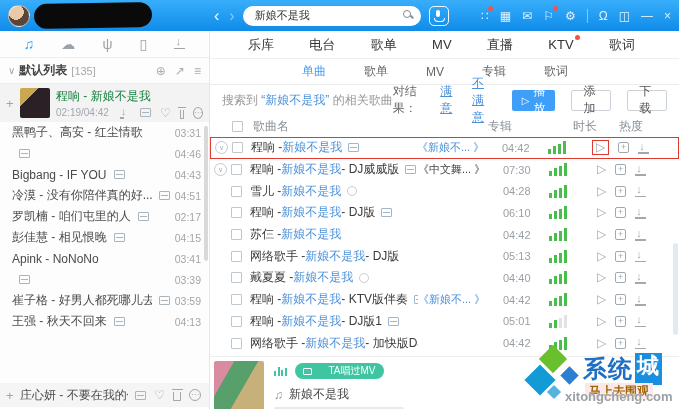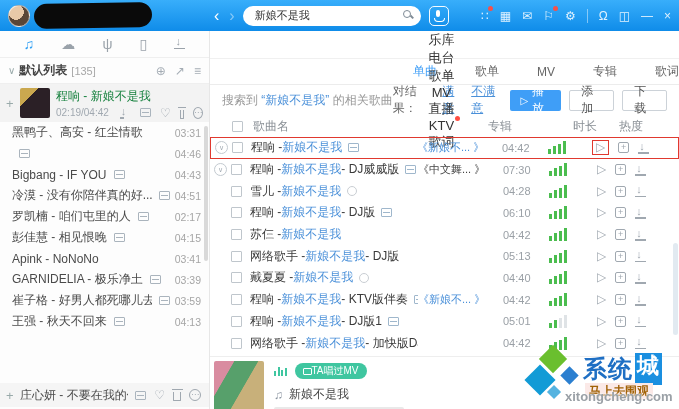--- a/index.html
+++ b/index.html
@@ -61,32 +61,32 @@
   .side-hover { position:absolute; left:0; right:0; bottom:2px; height:24px; background:#f5f5f5; display:flex; align-items:center; padding:0 8px 0 6px; }
   .side-hover .stitle { font-size:12px; color:#4a4a4a; white-space:nowrap; overflow:hidden; max-width:118px; }
   .hover-icons { margin-left:auto; display:flex; align-items:center; gap:8px; color:#a0a8b0; }
   .heart { font-size:12px; line-height:12px; }
   .trash { width:8px; height:9px; border:1px solid currentColor; border-top:none; border-radius:0 0 1px 1px; position:relative; margin-top:3px; }
   .trash::before { content:""; position:absolute; top:-3px; left:-2.5px; right:-2.5px; height:1px; background:currentColor; }
   .morec { width:12px; height:12px; border:1px solid currentColor; border-radius:50%; text-align:center; }
   .morec::before { content:"⋯"; font-size:8px; line-height:10px; display:block; }
 
   
-  .tabs { height:28px; display:flex; align-items:center; justify-content:space-between; padding:0 44px 0 38px; border-bottom:1px solid #f0f0f0;flex-direction:column; }
+  .tabs { height:28px; display:flex; align-items:center; justify-content:space-between; padding:0 44px 0 38px; border-bottom:1px solid #f0f0f0; }
   .tab { font-size:13px; color:#333; cursor:pointer; position:relative; }
   .tab.dot::after { content:""; position:absolute; top:-2px; right:-6px; width:5px; height:5px; border-radius:50%; background:#ff4d42; }
-  .subtabs { height:26px; display:flex; align-items:center; gap:38px; padding-left:92px; border-bottom:1px solid #ececec;justify-content:flex-end; }
+  .subtabs { height:26px; display:flex; align-items:center; gap:38px; padding-left:92px; border-bottom:1px solid #ececec; }
   .subtab { font-size:12px; color:#666; cursor:pointer; }
   .subtab.active { color:#3f9ef7; }
 
   
   .resultbar { height:30px; display:flex; align-items:center; padding:0 12px; }
   .res-left { color:#999; font-size:12px; white-space:nowrap; }
   .res-kw { color:#4a90d9; }
-  .res-right { margin-left:auto; display:flex; align-items:center; gap:8px; }
+  .res-right { margin-left:auto; display:flex; align-items:center; gap:16px; }
   .res-label { color:#666; }
   .res-link { color:#4a90d9; text-decoration:underline; cursor:pointer; }
   .btn-play { background:#3f9ef7; color:#fff; border-radius:2px; height:21px; padding:0 10px; display:flex; align-items:center; gap:4px; cursor:pointer; font-size:12px; }
   .btn-play .tri { font-size:10px; }
   .btn-plain { background:#fff; border:1px solid #ccd2d8; color:#555; border-radius:2px; height:21px; padding:0 11px; display:flex; align-items:center; cursor:pointer; font-size:12px; }
 
   
   .thead { height:22px; display:flex; align-items:center; padding:0 12px 0 22px; color:#8a9096; font-size:12px; }
   .cb { width:11px; height:11px; border:1px solid #bfc6cc; border-radius:1px; flex:none; cursor:pointer; }
   .thead .h-name { margin-left:10px; flex:1; }
@@ -123,21 +123,21 @@
   .main-scroll { position:absolute; right:1px; top:212px; width:5px; height:92px; background:#e2eaf1; border-radius:3px; }
 
   
   .player { position:absolute; left:0; right:0; bottom:0; height:53px; border-top:1px solid #eee; background:#fff; display:flex; padding:4px 8px 0 4px; overflow:hidden; }
   .p-art { width:50px; height:52px; border-radius:2px; flex:none; background:linear-gradient(120deg,#d98ca0 0 25%,#57a06b 26% 55%,#c8b07a 56% 100%); }
   .p-info { margin-left:10px; padding-top:2px; }
   .p-toprow { display:flex; align-items:center; gap:8px; }
   .eq { display:flex; align-items:flex-end; gap:1.5px; height:10px; }
   .eq i { width:2px; background:#3fc6a0; display:block; }
   .eq i:nth-child(1){height:5px;} .eq i:nth-child(2){height:9px;} .eq i:nth-child(3){height:6px;} .eq i:nth-child(4){height:8px;}
-  .mv-pill { background:#3fc6a0; color:#fff; border-radius:9px; height:16px; display:flex; align-items:center; gap:0; padding:0 8px; font-size:10px; cursor:pointer; }
+  .mv-pill { background:#3fc6a0; color:#fff; border-radius:9px; height:16px; display:flex; align-items:center; gap:17px; padding:0 8px; font-size:10px; cursor:pointer; }
   .mv-pill .tv { width:9px; height:7px; border:1px solid #fff; border-radius:1px; }
   .p-song { margin-top:7px; display:flex; align-items:center; gap:6px; color:#444; font-size:12px; }
   .p-note { color:#8a94a0; }
   .p-cut { margin-top:4px; width:130px; height:5px; border-radius:2px; background:#e9e9e9; }
 
   
   .watermark { position:absolute; right:0; bottom:0; width:152px; height:62px; pointer-events:none; }
   .wm-d { position:absolute; transform:rotate(45deg); }
   .wm-d1 { width:20px; height:20px; background:#6abf2e; left:16px; top:2px; }
   .wm-d2 { width:22px; height:22px; background:#129bd6; left:2px; top:22px; }
@@ -255,21 +255,20 @@
             <span class="stime">04:15</span>
           </div>
 
           <div class="srow">
             <span class="stitle">Apink - NoNoNo</span>
 
             <span class="stime">03:41</span>
           </div>
 
           <div class="srow">
-            <span class="stitle">GARNIDELIA - 极乐净土</span>
             <span class="mvic"></span>
             <span class="stime">03:39</span>
           </div>
 
 
           <div class="srow">
             <span class="stitle">崔子格 - 好男人都死哪儿去...</span>
             <span class="mvic"></span>
             <span class="stime">03:59</span>
           </div>

